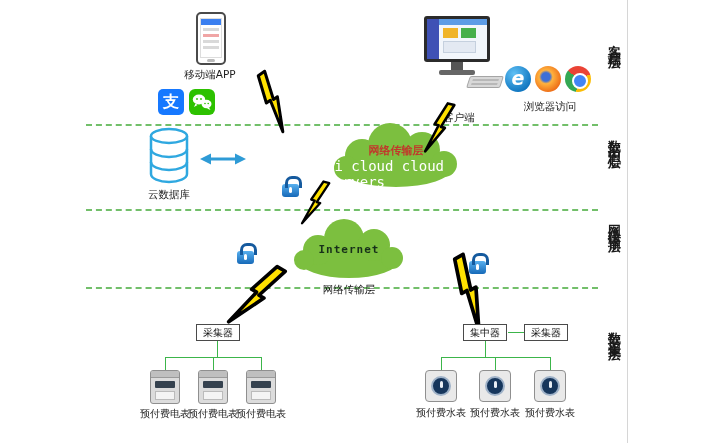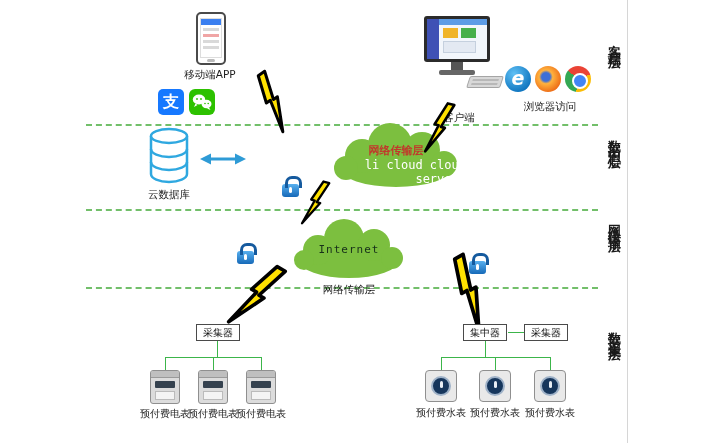--- a/index.html
+++ b/index.html
@@ -57,24 +57,24 @@
 
   
   .db { position:absolute; left:146px; top:126px; width:46px; height:58px; }
   .arrow2 { position:absolute; left:200px; top:150px; width:46px; height:18px; }
 
   
   .cloud { position:absolute; }
   .cloud svg { display:block; }
   .ali-cloud { left:326px; top:118px; width:140px; height:72px; }
   .ali-title { position:absolute; top:25px; left:0; width:100%; text-align:center; font-size:11px; font-weight:bold; color:#c0392b; }
-  .ali-sub { position:absolute; top:40px; left:0; width:100%; text-align:right; font-size:12px; color:#fff;
+  .ali-sub { position:absolute; top:40px; left:0; width:100%; text-align:left; font-size:14px; color:#fff;
              font-family:"DejaVu Sans Mono","Liberation Mono",monospace; }
   .inet-cloud { left:286px; top:212px; width:126px; height:70px; }
-  .inet-label { position:absolute; top:31px; left:0; width:100%; text-align:center; font-size:11px; font-weight:normal; color:#17301a;
+  .inet-label { position:absolute; top:31px; left:0; width:100%; text-align:center; font-size:11px; font-weight:bold; color:#17301a;
                 font-family:"DejaVu Sans Mono","Liberation Mono",monospace; letter-spacing:1px; }
 
   
   .lock { position:absolute; width:17px; height:13px; background:linear-gradient(#58b0ef,#1669b8); border-radius:3px; }
   .lock::before { content:""; position:absolute; left:3px; top:-8px; width:11px; height:9px;
                   border:3px solid #155a9e; border-bottom:none; border-radius:7px 7px 0 0; }
   .lock::after { content:""; position:absolute; left:7px; top:3px; width:3px; height:6px; background:#fff; border-radius:2px; }
 
   
   .bolt { position:absolute; transform-origin:50% 50%; }

